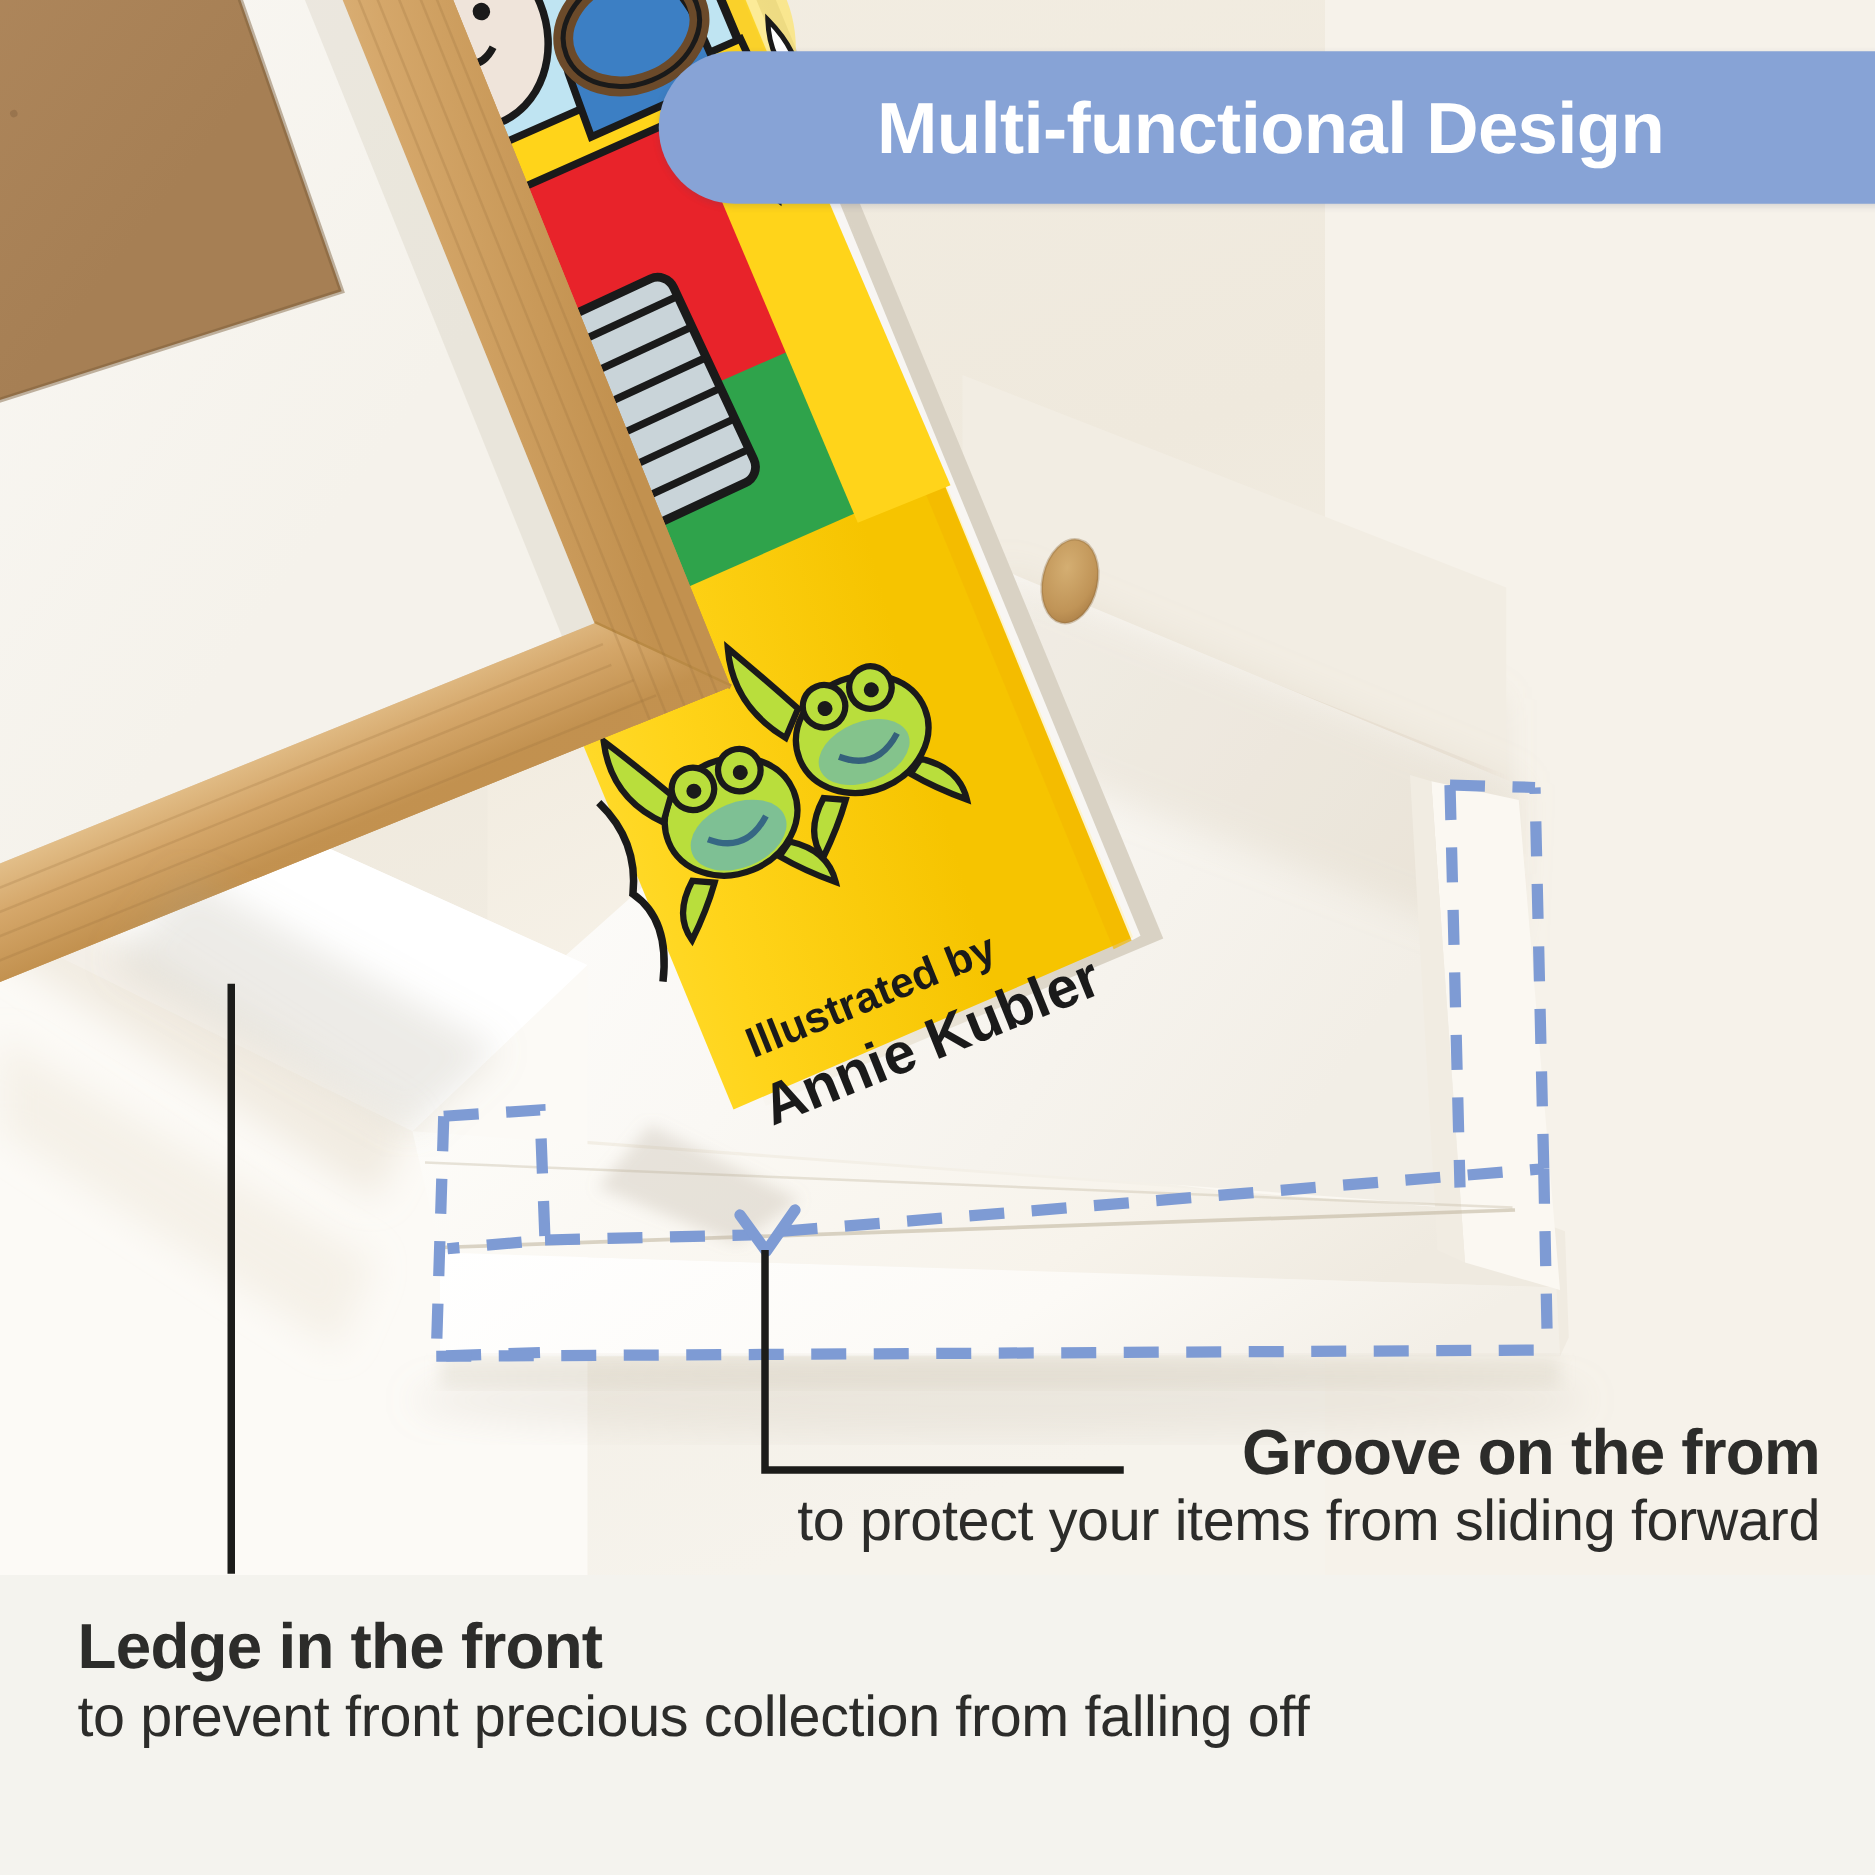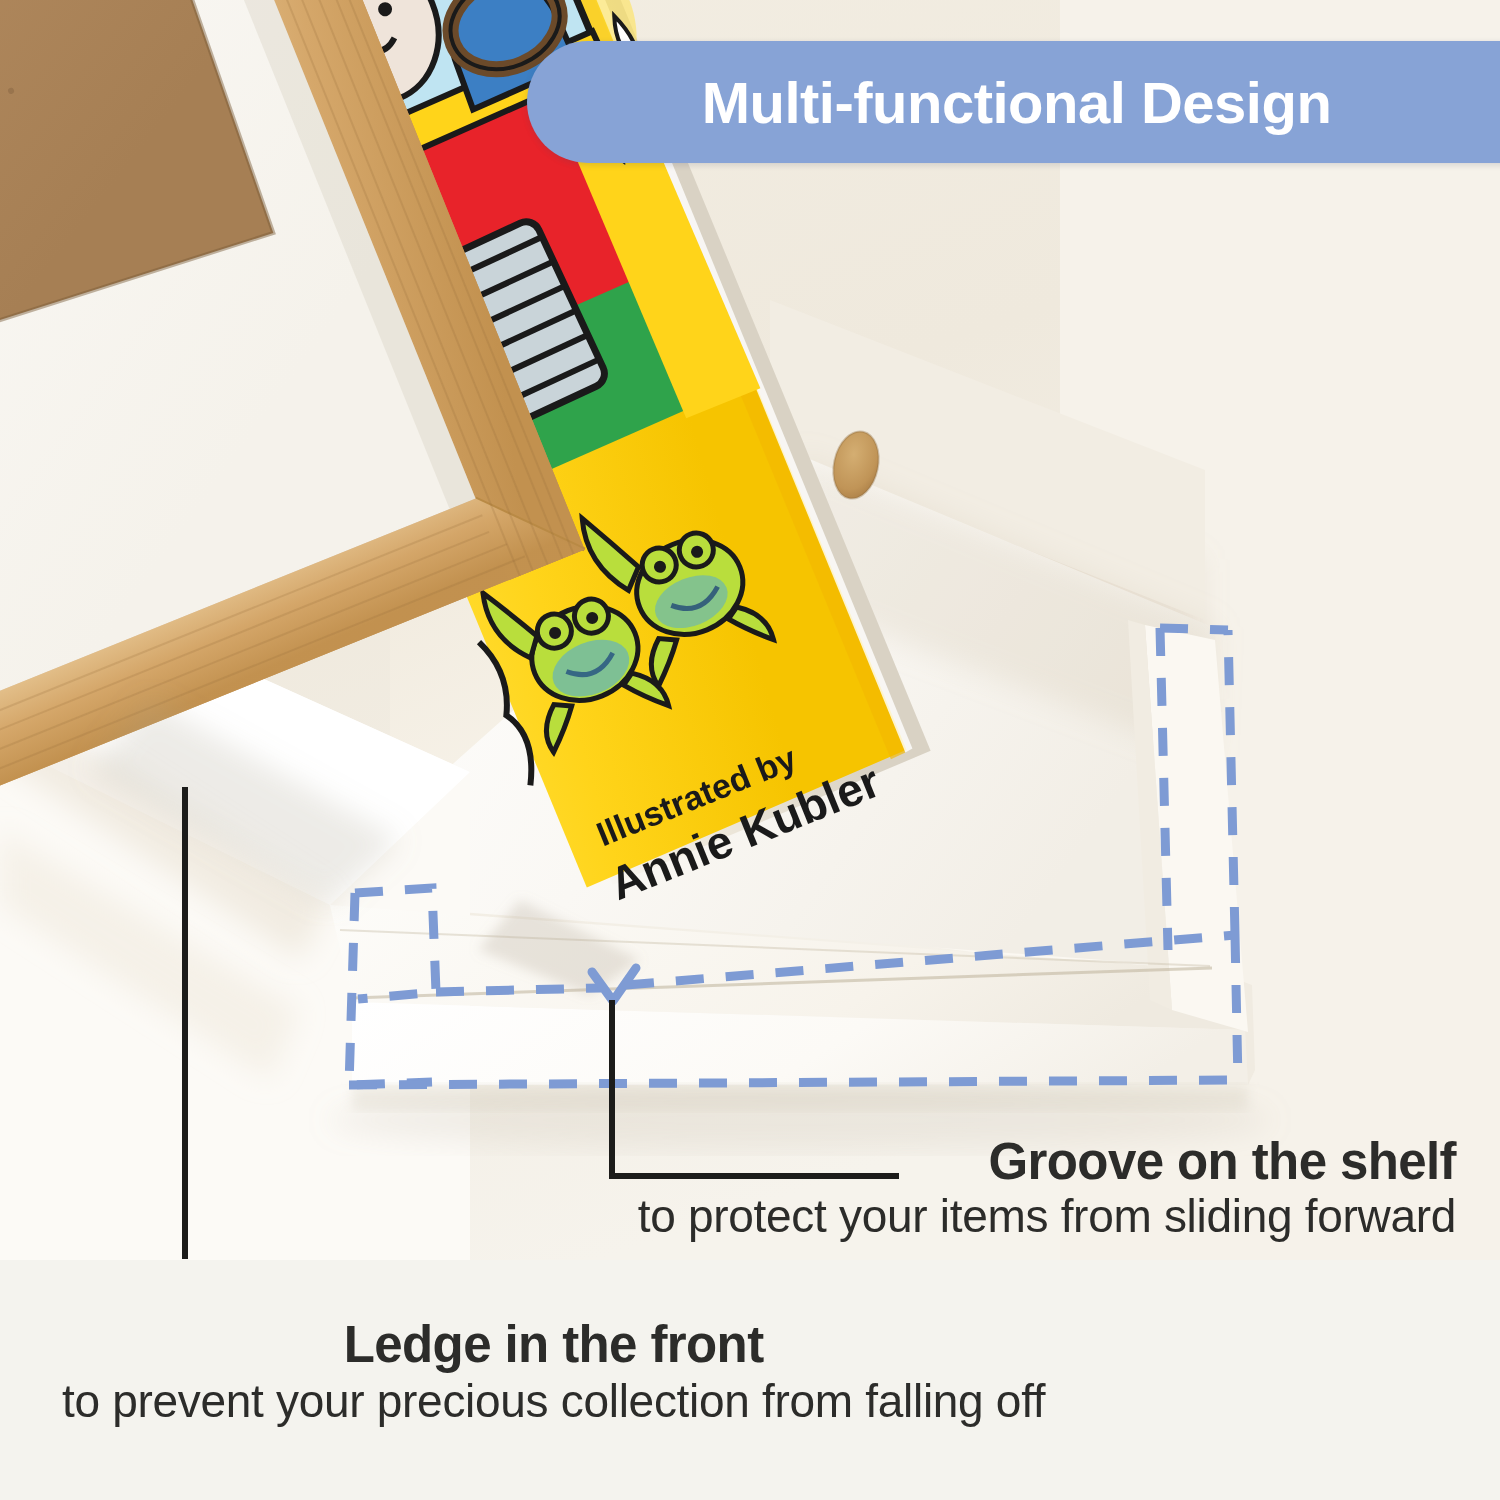--- a/index.html
+++ b/index.html
@@ -29,21 +29,21 @@
   }
 
   
   .callout-title{color:#2C2C2A;font-size:51px;font-weight:bold;letter-spacing:-0.6px;white-space:nowrap;}
   .callout-sub{color:#2C2C2A;font-size:46px;font-weight:normal;letter-spacing:-0.3px;white-space:nowrap;}
 
   #groove-block{position:absolute;right:44px;top:1134px;text-align:right;}
   #groove-block .callout-title{line-height:56px;}
   #groove-block .callout-sub{line-height:52px;}
 
-  #ledge-block{position:absolute;left:62px;top:1288px;text-align:center;margin-top:28px;}
+  #ledge-block{position:absolute;left:62px;top:1288px;text-align:left;}
   #ledge-block .callout-title{line-height:58px;}
   #ledge-block .callout-sub{line-height:54px;}
 
   
   #leaders{position:absolute;left:0;top:0;width:1500px;height:1500px;pointer-events:none;}
 </style>
 </head>
 <body>
 
 <div id="stage">
@@ -348,22 +348,22 @@
     <path d="M 612,1003 L 612,1176 L 896,1176" fill="none" stroke="#1C1C1A" stroke-width="6" stroke-linecap="square" stroke-linejoin="miter"></path>
 
     <path d="M 185,790 L 185,1256" fill="none" stroke="#1C1C1A" stroke-width="6" stroke-linecap="square"></path>
   </svg>
 
   <div id="banner">
     <span id="banner-text">Multi-functional Design</span>
   </div>
 
   <div id="groove-block">
-    <div class="callout-title">Groove on the shelf</div>
+    <div class="callout-title">Groove on the from</div>
     <div class="callout-sub">to protect your items from sliding forward</div>
   </div>
 
   <div id="ledge-block">
     <div class="callout-title">Ledge in the front</div>
-    <div class="callout-sub">to prevent your precious collection from falling off</div>
+    <div class="callout-sub">to prevent front precious collection from falling off</div>
   </div>
 
 </div>
 
 </body></html>

